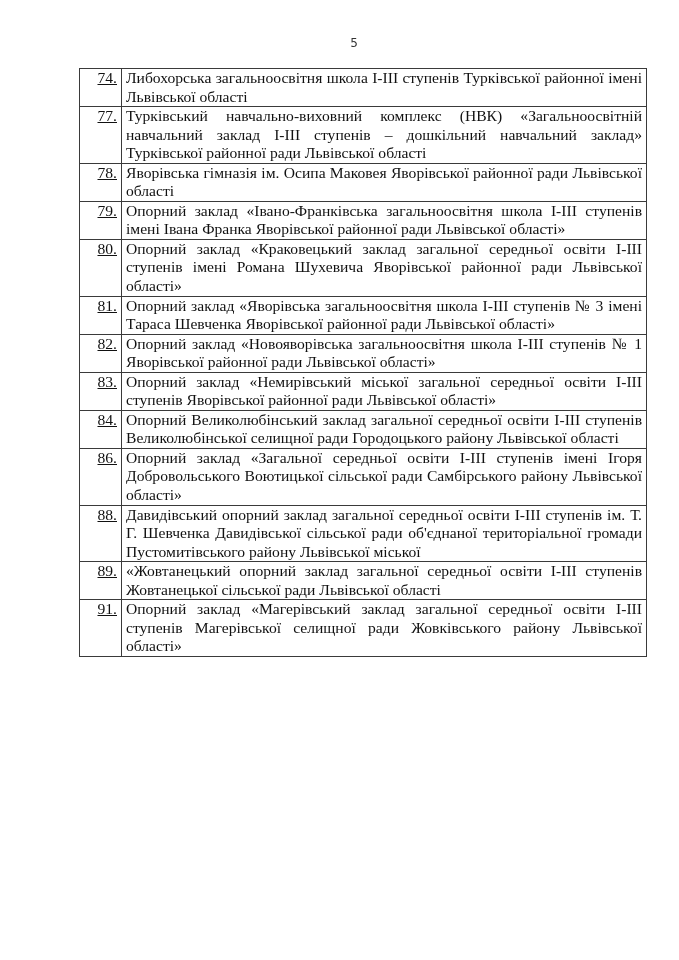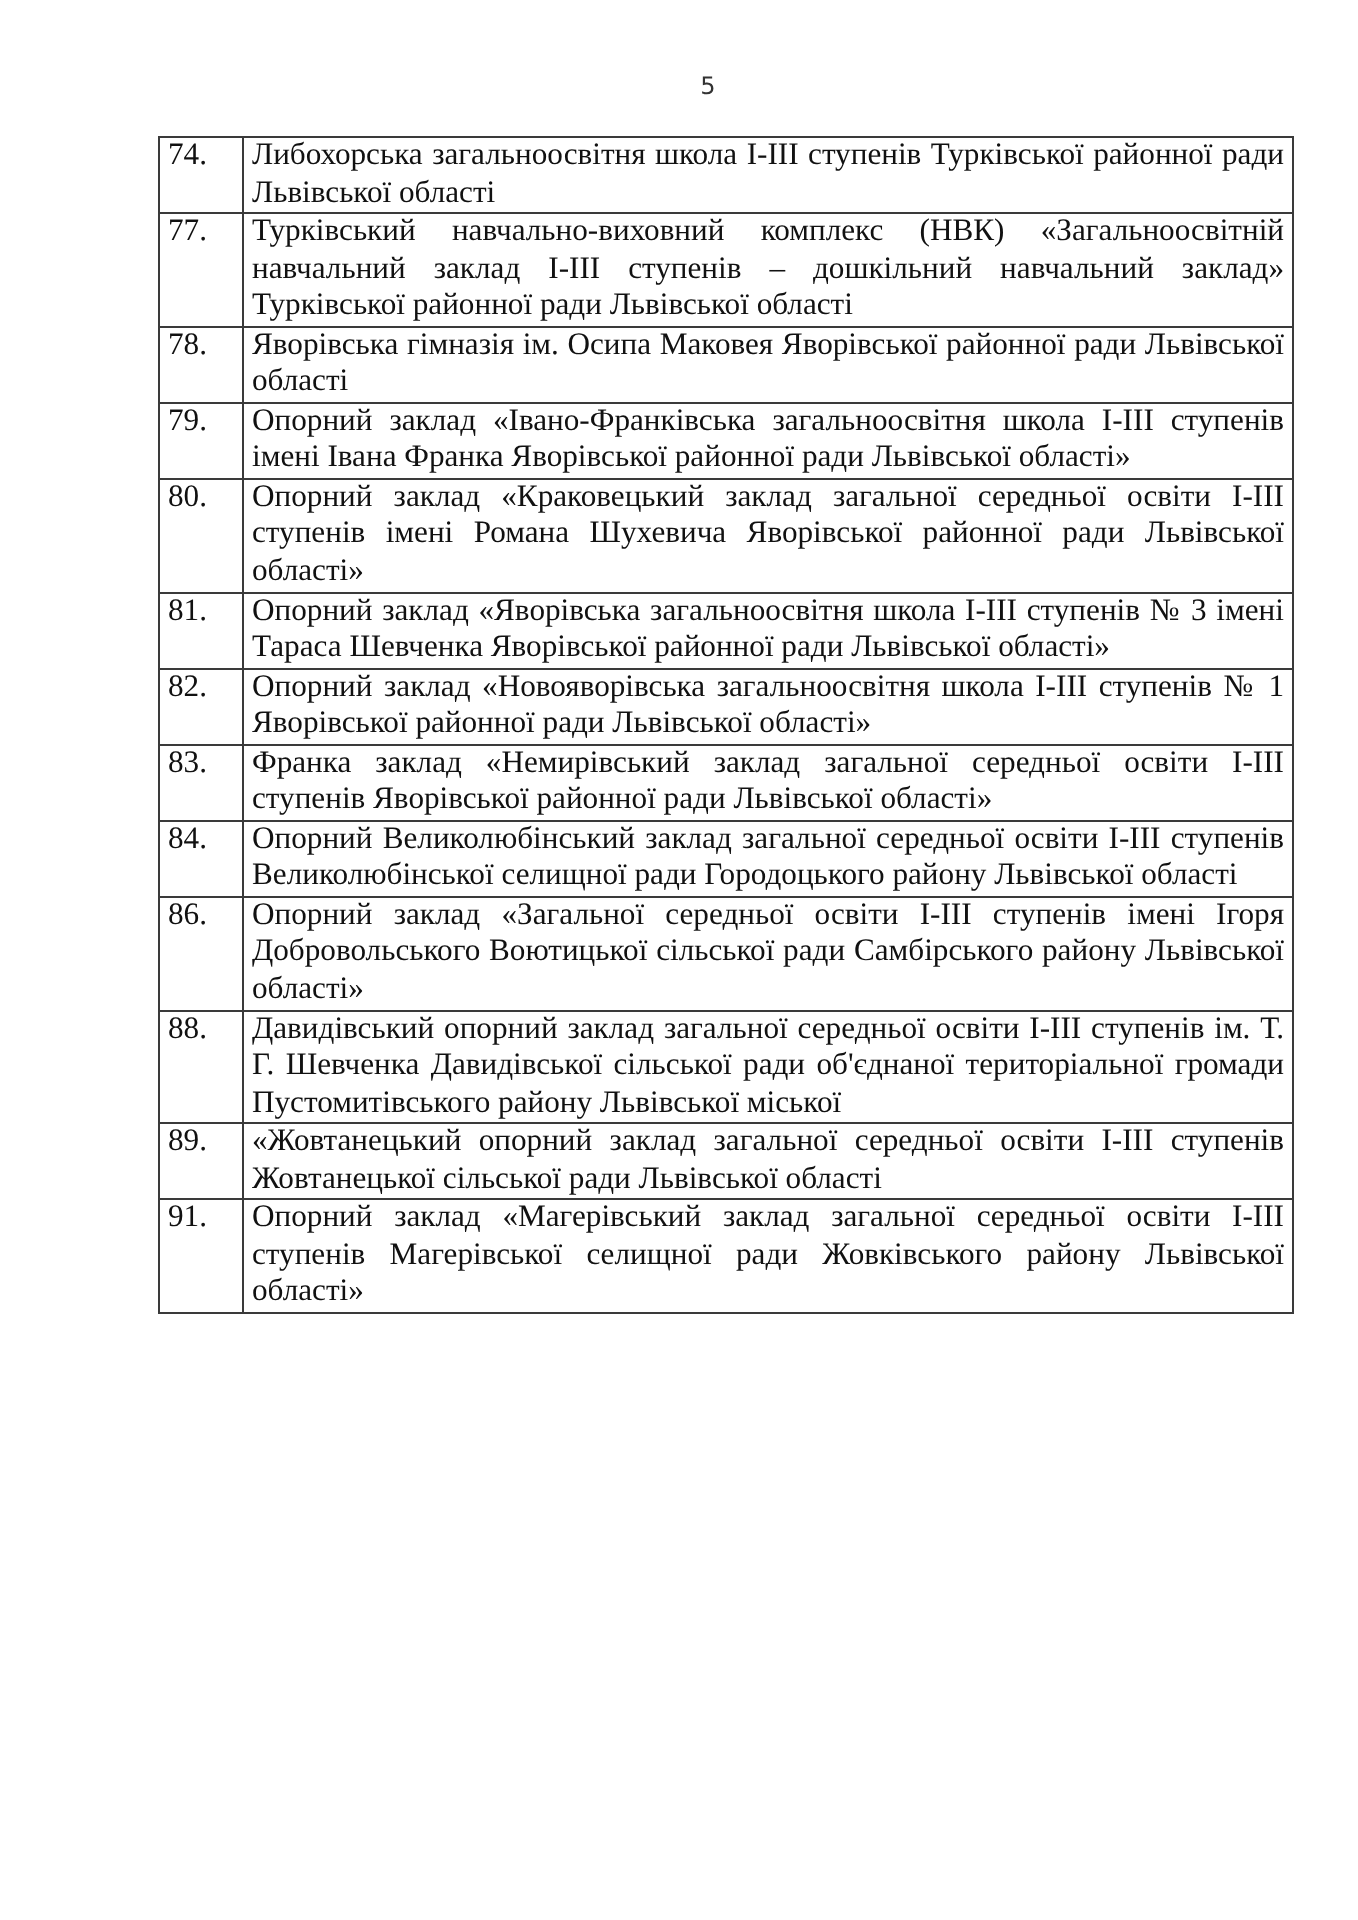--- a/index.html
+++ b/index.html
@@ -35,40 +35,41 @@
     line-height: 18.55px;
     table-layout: fixed;
   }
   table.list td {
     border: 1.3px solid #3a3a3a;
     vertical-align: top;
     padding: 0 4px 0 4px;
   }
   td.num {
     width: 33px;
-    text-align: left;
+    text-align: right;
     padding: 0 3px 0 3px;
+    text-decoration: underline;
   }
   td.text {
     text-align: justify;
     text-align-last: left;
     padding-left: 5px;
     padding-right: 4px;
   }
 </style>
 </head>
 <body>
 
 <div class="page-number">5</div>
 
 <table class="list">
   <tbody>
     <tr>
       <td class="num">74.</td>
-      <td class="text">Либохорська загальноосвітня школа І-ІІІ ступенів Турківської районної ради Львівської області</td>
+      <td class="text">Либохорська загальноосвітня школа І-ІІІ ступенів Турківської районної імені Львівської області</td>
     </tr>
     <tr>
       <td class="num">77.</td>
       <td class="text">Турківський навчально-виховний комплекс (НВК) «Загальноосвітній навчальний заклад І-ІІІ ступенів – дошкільний навчальний заклад» Турківської районної ради Львівської області</td>
     </tr>
     <tr>
       <td class="num">78.</td>
       <td class="text">Яворівська гімназія ім. Осипа Маковея Яворівської районної ради Львівської області</td>
     </tr>
     <tr>
@@ -82,21 +83,21 @@
     <tr>
       <td class="num">81.</td>
       <td class="text">Опорний заклад «Яворівська загальноосвітня школа І-ІІІ ступенів № 3 імені Тараса Шевченка Яворівської районної ради Львівської області»</td>
     </tr>
     <tr>
       <td class="num">82.</td>
       <td class="text">Опорний заклад «Новояворівська загальноосвітня школа І-ІІІ ступенів № 1 Яворівської районної ради Львівської області»</td>
     </tr>
     <tr>
       <td class="num">83.</td>
-      <td class="text">Франка заклад «Немирівський заклад загальної середньої освіти І-ІІІ ступенів Яворівської районної ради Львівської області»</td>
+      <td class="text">Опорний заклад «Немирівський міської загальної середньої освіти І-ІІІ ступенів Яворівської районної ради Львівської області»</td>
     </tr>
     <tr>
       <td class="num">84.</td>
       <td class="text">Опорний Великолюбінський заклад загальної середньої освіти І-ІІІ ступенів Великолюбінської селищної ради Городоцького району Львівської області</td>
     </tr>
     <tr>
       <td class="num">86.</td>
       <td class="text">Опорний заклад «Загальної середньої освіти І-ІІІ ступенів імені Ігоря Добровольського Воютицької сільської ради Самбірського району Львівської області»</td>
     </tr>
     <tr>

